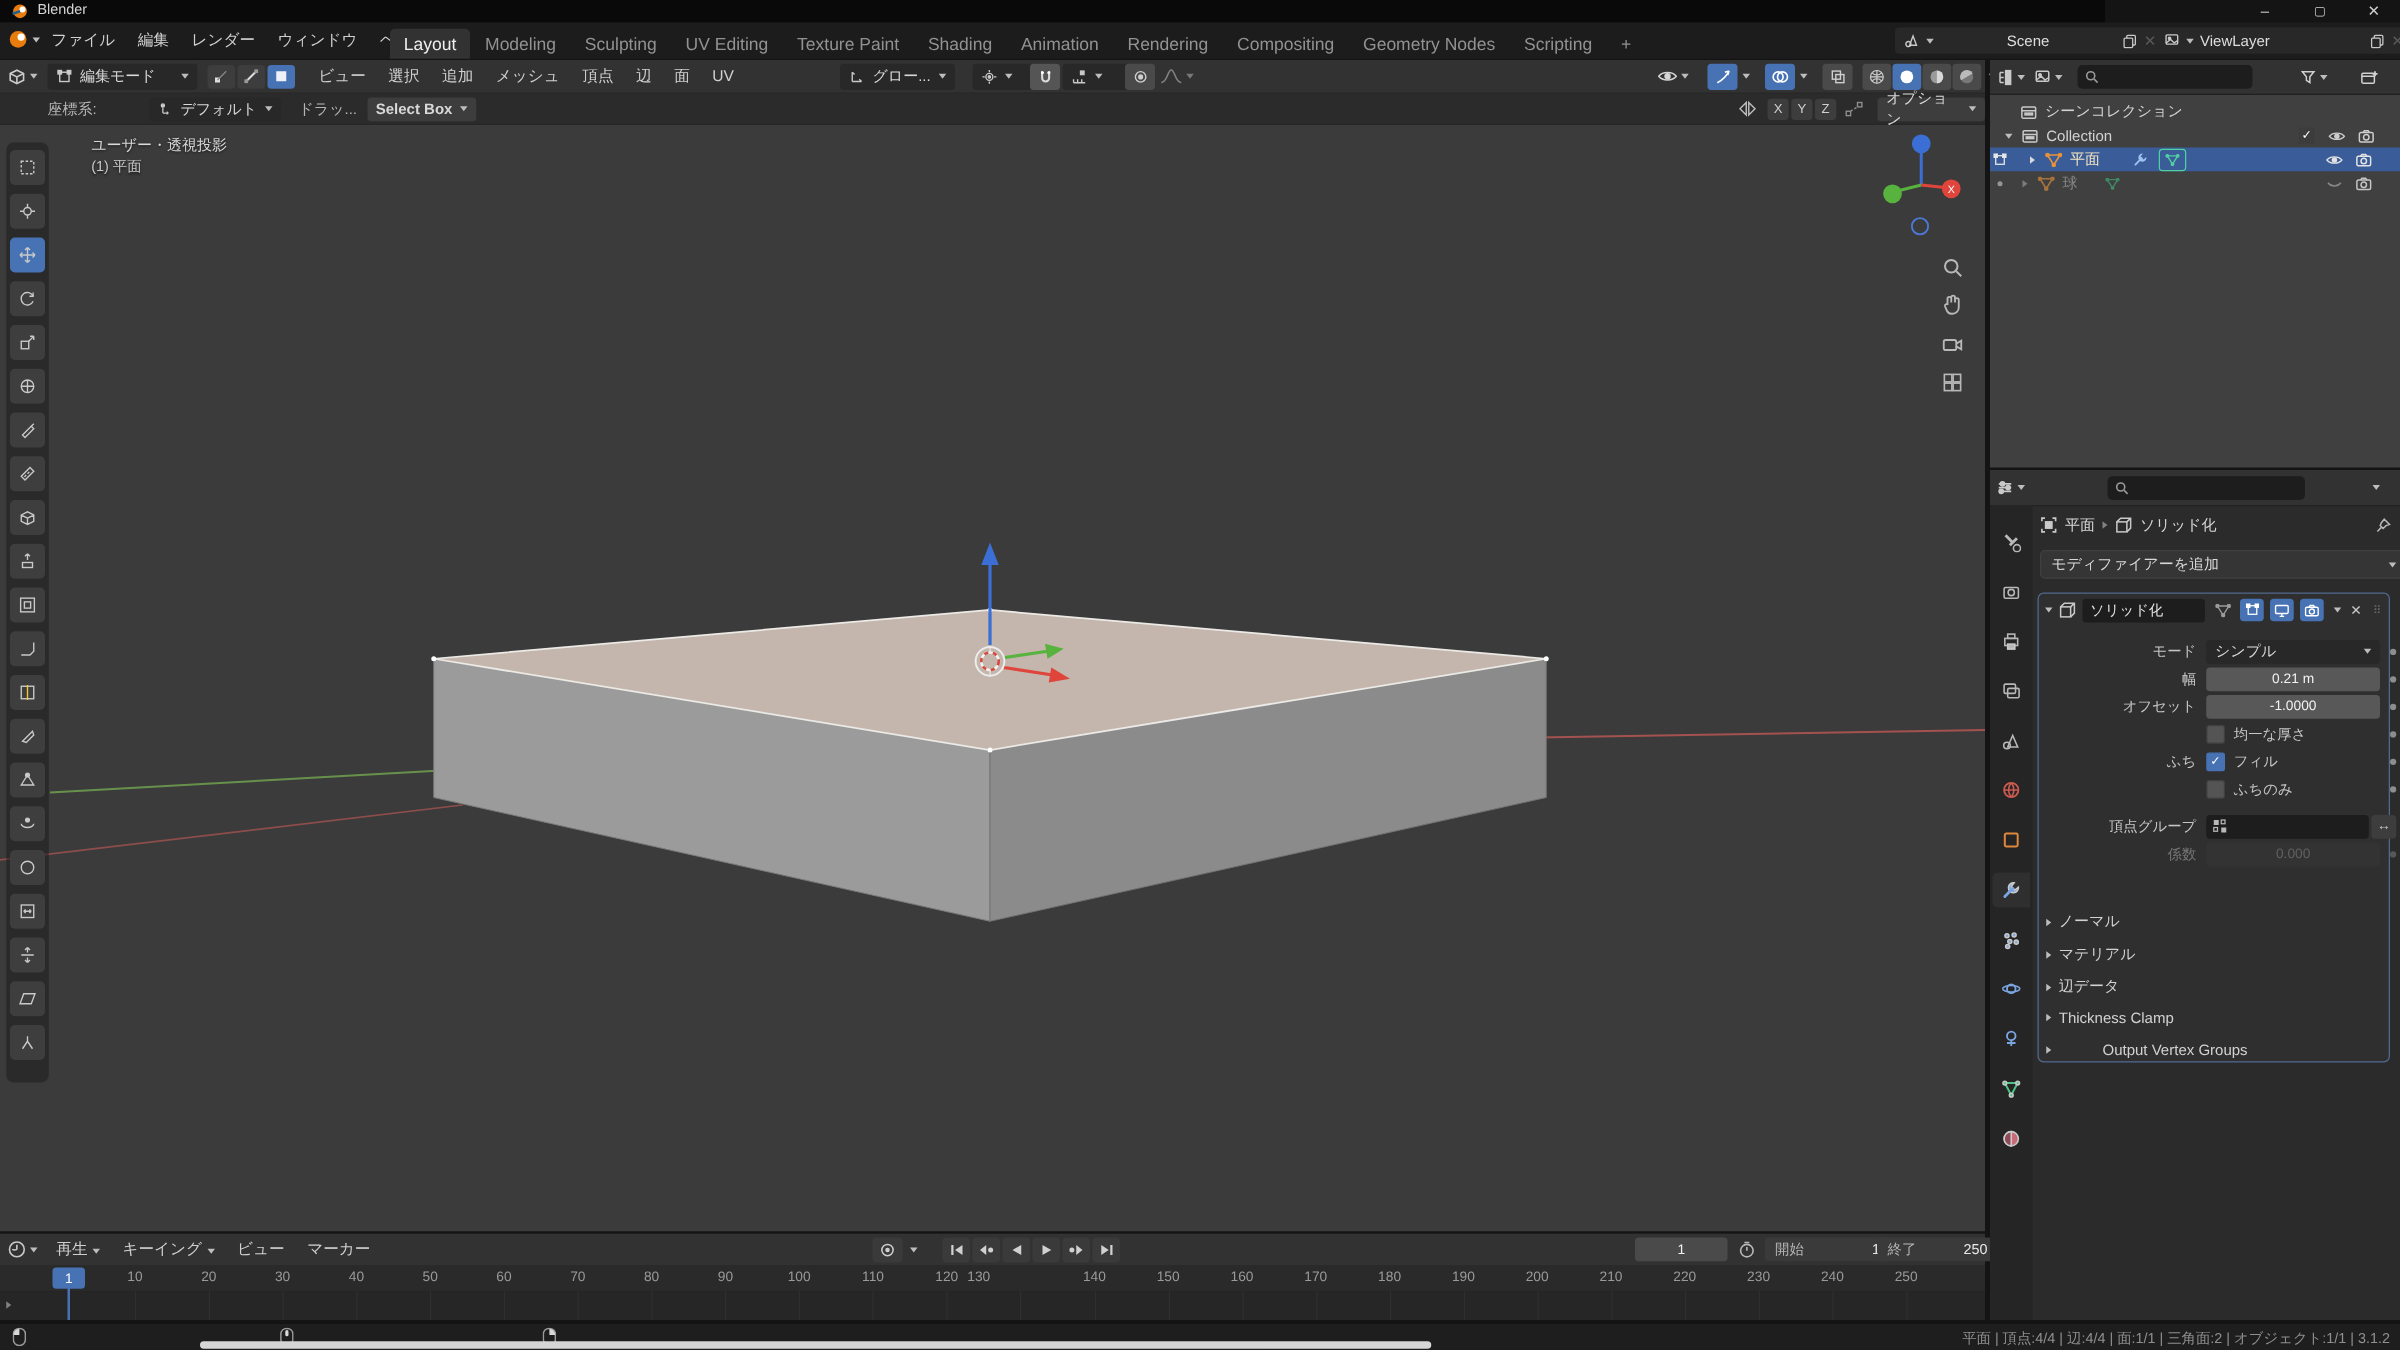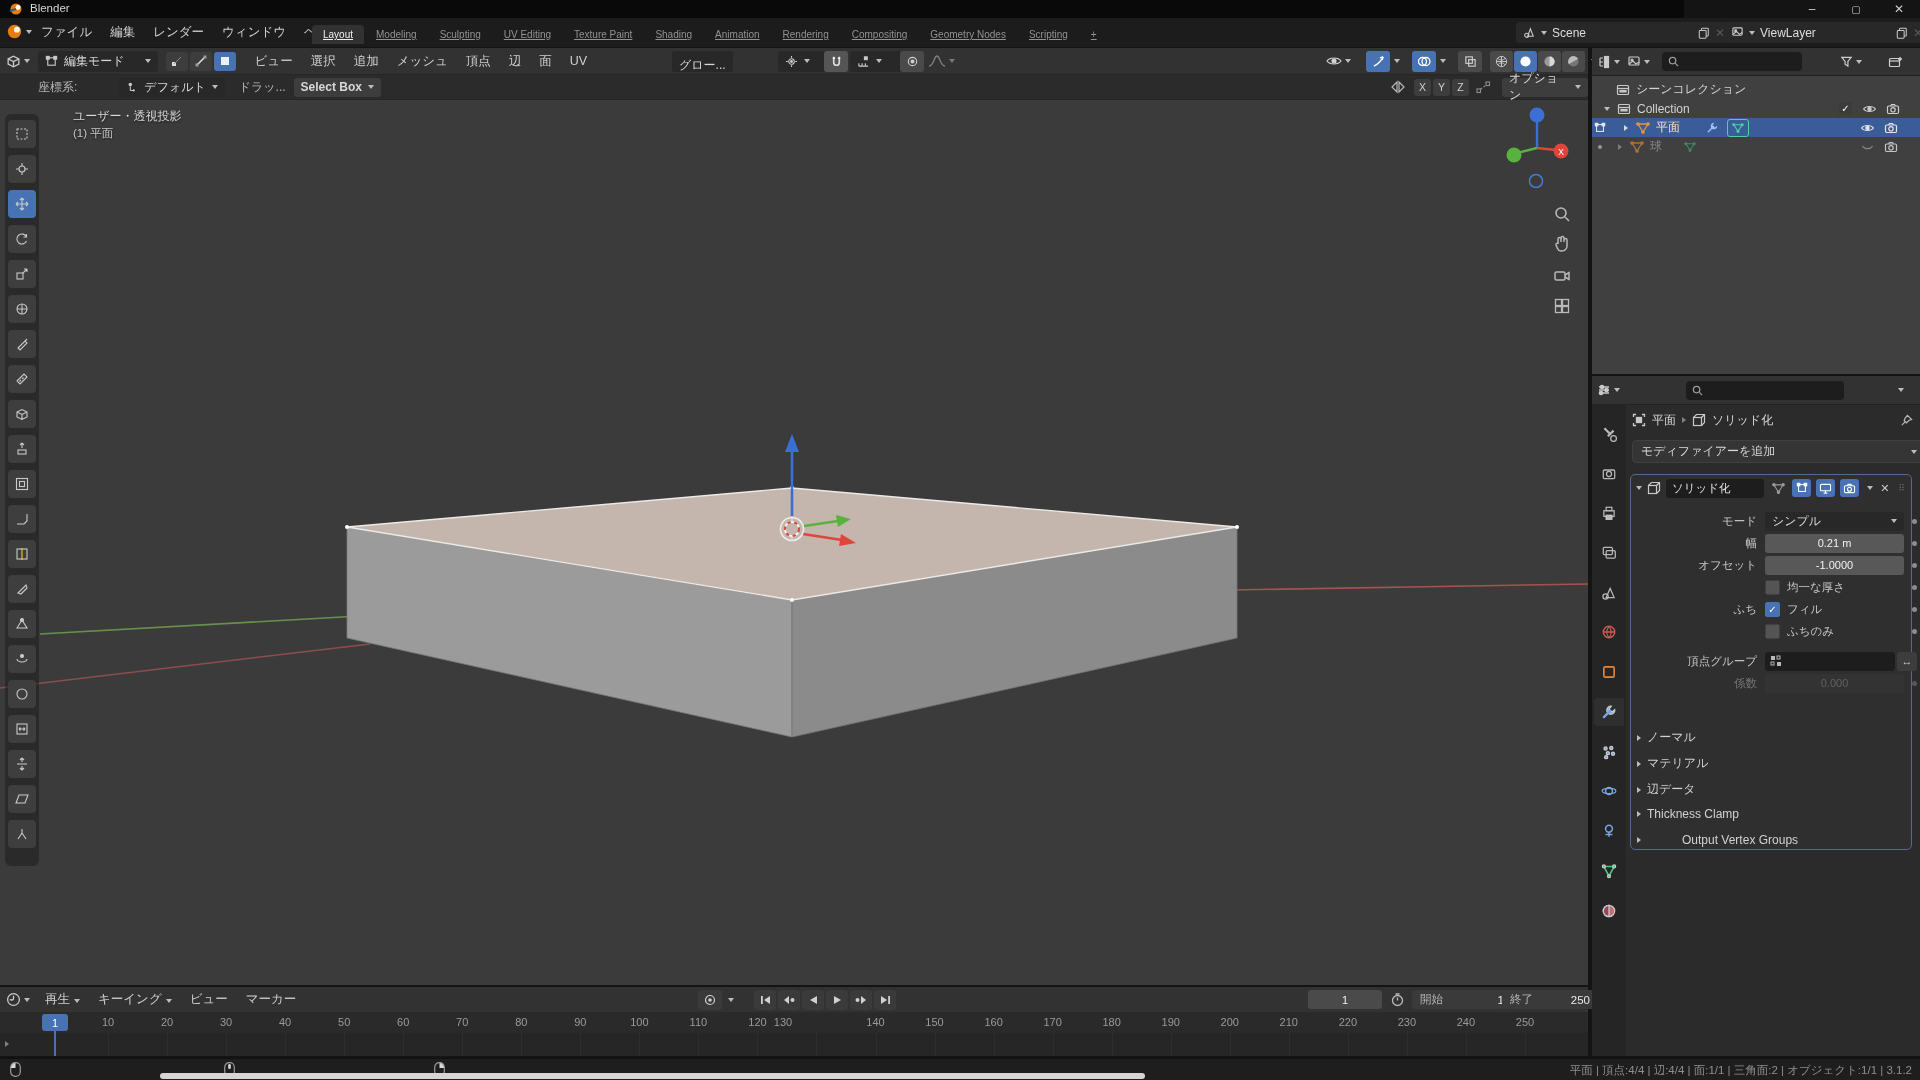--- a/index.html
+++ b/index.html
@@ -1,21 +1,21 @@
 <!DOCTYPE html>
 <html><head>
 <meta charset="utf-8">
 <style>
   html,body{margin:0;padding:0;background:#141414;}
   #root{position:relative;width:1920px;height:1080px;overflow:hidden;background:#141414;
         font-family:"Liberation Sans","DejaVu Sans",sans-serif;color:#d8d8d8;font-size:12px;}
   .ab{position:absolute;}
   .row{display:flex;align-items:center;}
   .mi{padding:0 9px;color:#d0d0d0;font-size:12.5px;cursor:default;}
-  .tab{padding:4px 11px;color:#929292;font-size:10px;border-radius:4px 4px 0 0;text-decoration:underline;}
+  .tab{padding:4px 11px;color:#929292;font-size:14px;border-radius:4px 4px 0 0;}
   .tab.active{background:#323232;color:#efefef;}
   .dd{background:#282828;border-radius:3px;display:flex;align-items:center;gap:6px;height:21px;padding:0 7px;}
   .btn{background:#3d3d3d;border-radius:3px;display:flex;align-items:center;justify-content:center;}
   .btn.blue{background:#4772b3;}
   .chev{width:0;height:0;border-left:3.5px solid transparent;border-right:3.5px solid transparent;border-top:4px solid #bdbdbd;display:inline-block;flex:none;}
   .chev.r{border:none;border-top:3.5px solid transparent;border-bottom:3.5px solid transparent;border-left:4px solid #bdbdbd;}
   .hdr{background:#323232;}
   .lbl{color:#b5b5b5;font-size:12px;}
   .tool{width:28px;height:28px;border-radius:4px;background:#3e3e3e;display:flex;align-items:center;justify-content:center;position:absolute;left:3px;}
   .tool.active{background:#4772b3;}
@@ -76,21 +76,21 @@
         <span class="tab">Texture Paint</span>
         <span class="tab">Shading</span>
         <span class="tab">Animation</span>
         <span class="tab">Rendering</span>
         <span class="tab">Compositing</span>
         <span class="tab">Geometry Nodes</span>
         <span class="tab">Scripting</span>
         <span class="tab">+</span>
       </div>
 
-    <div class="ab row dd" style="left:1516px;top:4px;width:202px;gap:5px;">
+    <div class="ab row dd" style="left:1516px;top:4px;width:202px;gap:5px;text-align:center;">
       <span>
           <svg width="13" height="13" viewBox="0 0 14 14" fill="none" stroke="#c9c9c9" stroke-width="1.2">
             <path d="M5 11 L8 3 L11 11 Z"></path>
             <circle cx="4" cy="10" r="2.2"></circle>
           </svg>
         </span>
       <span class="chev"></span>
       <span style="flex:1;color:#dedede;">Scene</span>
       <span>
           <svg width="12" height="12" viewBox="0 0 14 14" fill="none" stroke="#c9c9c9" stroke-width="1.2">
@@ -206,21 +206,21 @@
           <span class="mi">ビュー</span>
           <span class="mi">選択</span>
           <span class="mi">追加</span>
           <span class="mi">メッシュ</span>
           <span class="mi">頂点</span>
           <span class="mi">辺</span>
           <span class="mi">面</span>
           <span class="mi">UV</span>
         </div>
 
-      <span class="dd" style="position:absolute;left:672px;flex-direction:column;">
+      <span class="dd" style="position:absolute;left:672px;">
         <svg width="13" height="13" viewBox="0 0 14 14" fill="none" stroke="#c9c9c9" stroke-width="1.2">
             <path d="M3 11 L3 3 M3 11 L11 11"></path>
             <path d="M3 3 L5 5 M11 11 L9 9"></path>
           </svg>
         <span>グロー...</span>
         <span class="chev"></span>
       </span>
       <span class="dd" style="position:absolute;left:778px;width:34px;">
         <svg width="13" height="13" viewBox="0 0 14 14" fill="none" stroke="#c9c9c9" stroke-width="1.2">
             <circle cx="7" cy="7" r="3"></circle>

